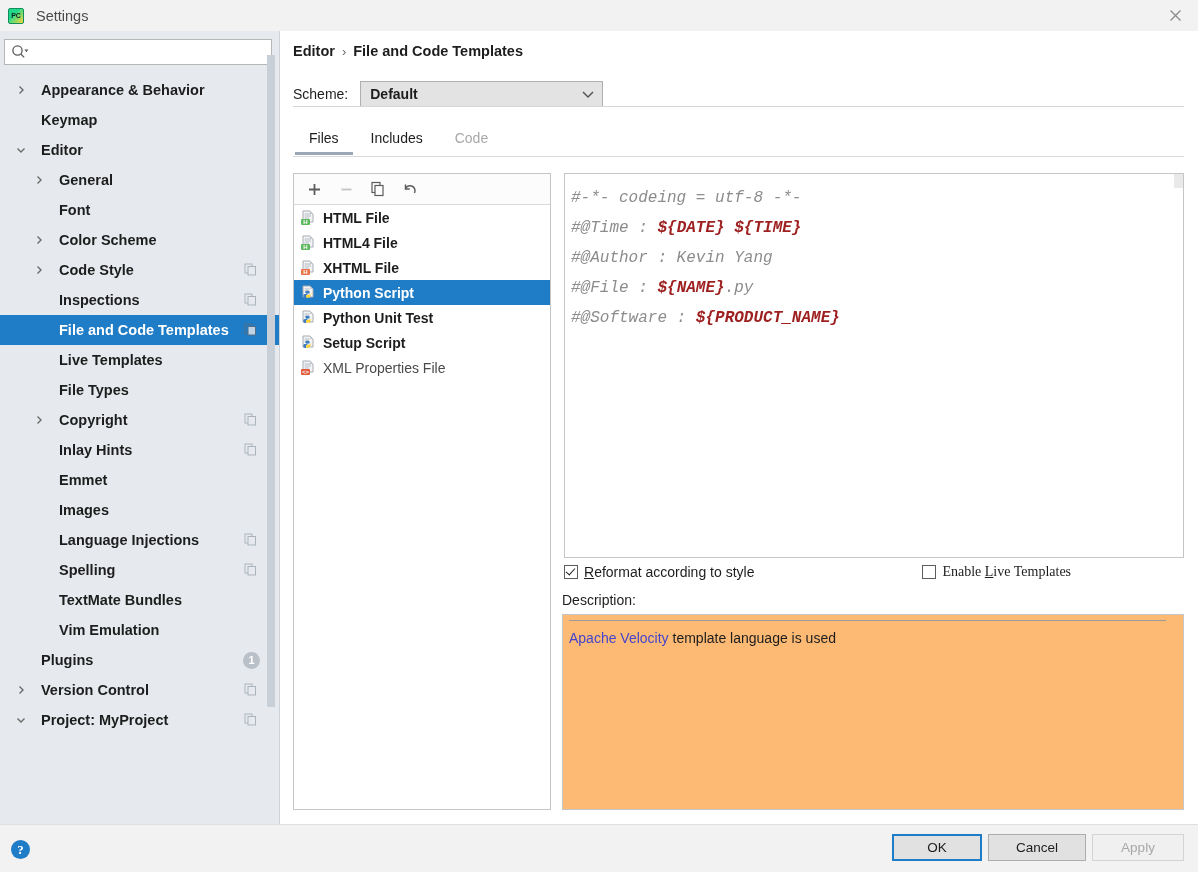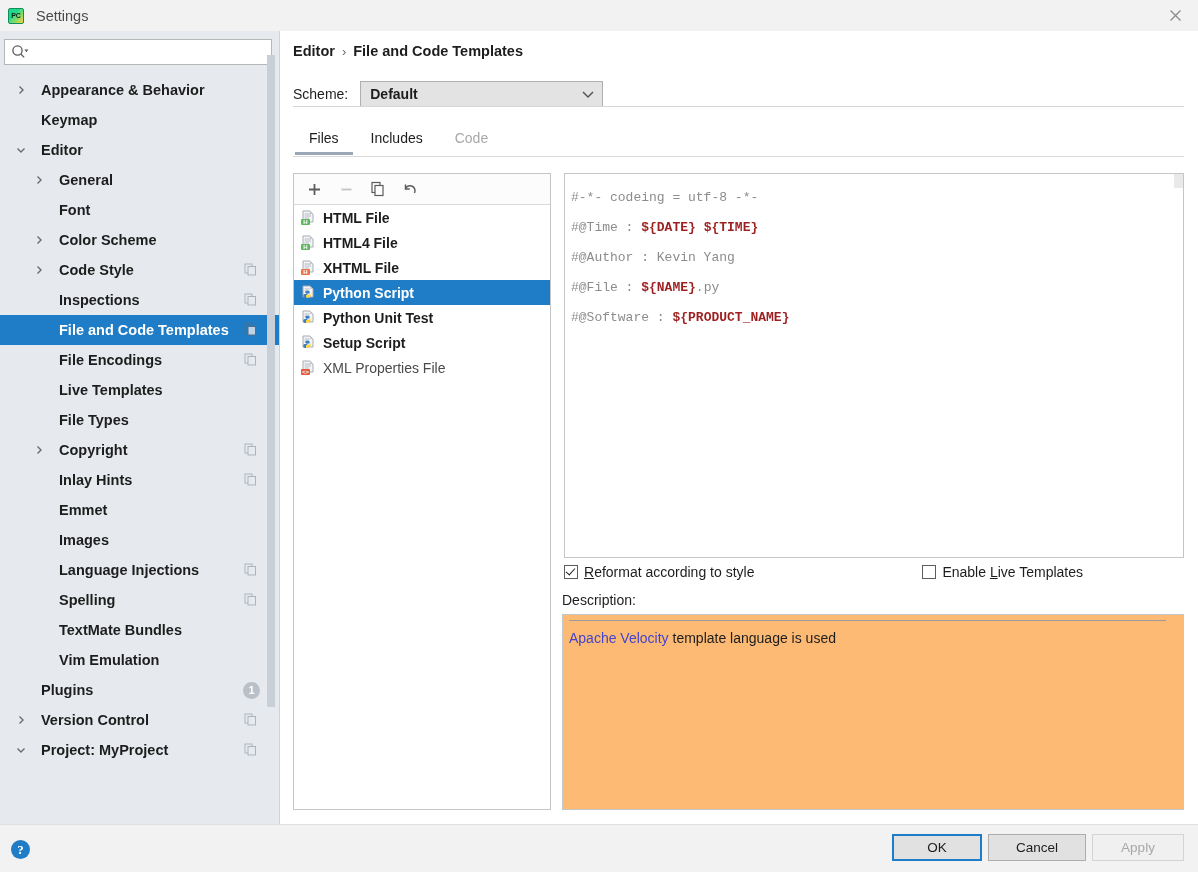--- a/index.html
+++ b/index.html
@@ -189,21 +189,21 @@
 
   
   #editor-panel {
     position: absolute; left: 284px; top: 142px; width: 620px; height: 385px;
     background: #ffffff; border: 1px solid #c6c6c6; box-sizing: border-box;
     overflow: hidden;
   }
   #code {
     padding: 9px 0 0 6px;
     font-family: "Liberation Mono", "DejaVu Sans Mono", monospace;
-    font-size: 13px; line-height: 30px;
+    font-size: 16px; font-style: italic; line-height: 30px;
     white-space: pre;
   }
   .c-cmt { color: #8c8c8c; }
   .c-var { color: #9e1f1f; font-weight: bold; }
   #editor-scrollbar {
     position: absolute; right: 0; top: 0; width: 9px; height: 14px;
     background: #e9e9e9;
   }
 
   
@@ -216,21 +216,21 @@
     width: 14px; height: 14px; border: 1px solid #5c5c5c; background: #fff;
     box-sizing: border-box; position: relative; display:block;
   }
   .cbx .box.checked::after {
     content: ""; position: absolute; left: 3px; top: 0px;
     width: 4px; height: 8px; border: solid #1d1d1d;
     border-width: 0 1.6px 1.6px 0; transform: rotate(42deg);
   }
   .cbx .cbx-label { margin-left: 6px; font-size: 14px; color: #1d1d1d; }
   .mn { text-decoration: underline; }
-  #cbx-2 { margin-left: 168px; }
+  #cbx-2 { margin-left: 168px; font-family: Liberation Serif, serif; }
 
   #desc-label {
     position: absolute; left: 566px; top: 561px;
     font-size: 14px; color: #1d1d1d;
   }
   #desc-panel {
     position: absolute; left: 566px; top: 583px; width: 620px; height: 196px;
     background: #fdba74; border: 1px solid #c6c6c6; box-sizing: border-box;
     overflow: hidden;
   }
@@ -360,29 +360,20 @@
         <span class="label" style="margin-left: 48px;">Inspections</span>
         <span class="copy-badge">
           <svg width="13" height="13" viewBox="0 0 13 13">
             <rect x="1" y="1" width="7" height="9" fill="none" stroke="#5c6a78" stroke-width="1"></rect>
             <rect x="4" y="3.5" width="7.5" height="8.5" fill="#e6eaee" stroke="#5c6a78" stroke-width="1"></rect>
           </svg>
         </span>
       </div>
       <div class="tree-item selected">
         <span class="label" style="margin-left: 48px;">File and Code Templates</span>
-        <span class="copy-badge">
-          <svg width="13" height="13" viewBox="0 0 13 13">
-            <rect x="1" y="1" width="7" height="9" fill="none" stroke="#5c6a78" stroke-width="1"></rect>
-            <rect x="4" y="3.5" width="7.5" height="8.5" fill="#e6eaee" stroke="#5c6a78" stroke-width="1"></rect>
-          </svg>
-        </span>
-      </div>
-      <div class="tree-item">
-        <span class="label" style="margin-left: 48px;">File Encodings</span>
         <span class="copy-badge">
           <svg width="13" height="13" viewBox="0 0 13 13">
             <rect x="1" y="1" width="7" height="9" fill="none" stroke="#5c6a78" stroke-width="1"></rect>
             <rect x="4" y="3.5" width="7.5" height="8.5" fill="#e6eaee" stroke="#5c6a78" stroke-width="1"></rect>
           </svg>
         </span>
       </div>
       <div class="tree-item">
         <span class="label" style="margin-left: 48px;">Live Templates</span>
       </div>

